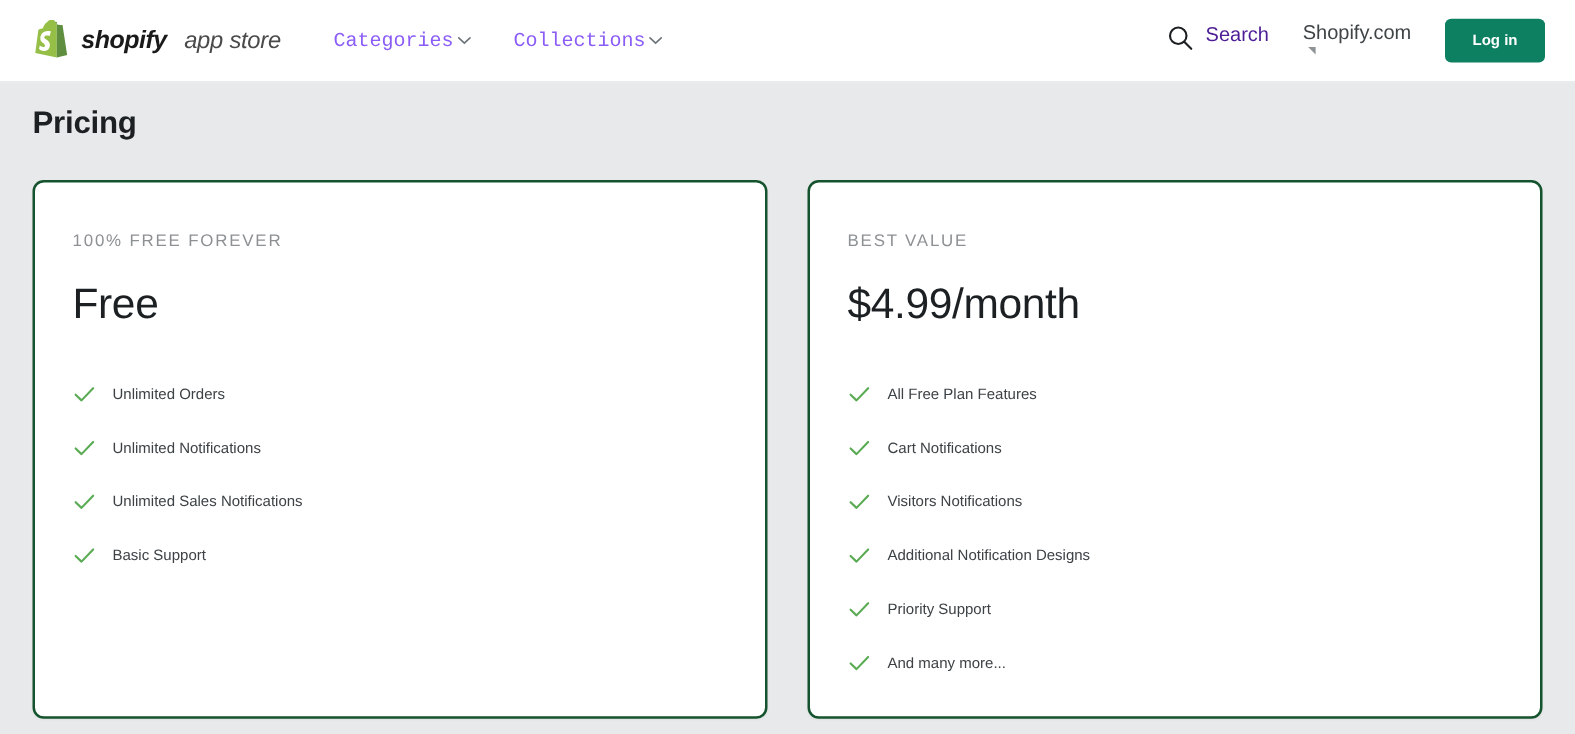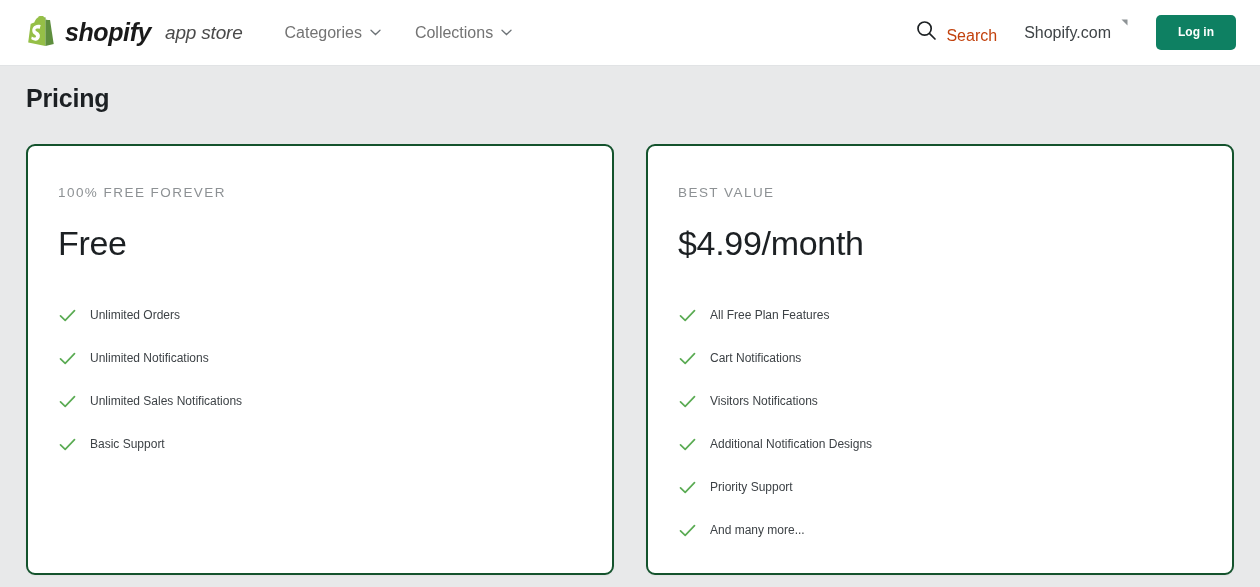--- a/index.html
+++ b/index.html
@@ -28,69 +28,71 @@
   }
   .brand {
     display: flex;
     align-items: center;
     gap: 9px;
     text-decoration: none;
     margin-right: 42px;
   }
   .bag-icon { display: block; }
   .brand-word {
-    font-size: 25px;
+    font-size: 20px;
     font-weight: 700;
     color: #1a1a1a;
     letter-spacing: -0.4px;
     font-style: italic;
   }
   .brand-sub {
     font-size: 19px;
     font-weight: 400;
     font-style: italic;
     color: #4a4a4a;
     letter-spacing: -0.2px;
     margin-left: 5px;
   }
 
   .nav-links { display: flex; align-items: center; gap: 34px; }
   .nav-item {
     display: flex;
     align-items: center;
-    gap: 8px;
+    gap: 3px;
     font-size: 16px;
-    color: #737373;
+    color: #8b5cf6;
     cursor: pointer;
     white-space: nowrap;
+    font-family: Liberation Mono, monospace;
   }
   .chev { display: block; }
 
   .header-right {
     margin-left: auto;
     display: flex;
     align-items: center;
     gap: 27px;
   }
   .search-link {
     display: flex;
-    align-items: flex-end;
+    align-items: flex-start;
     gap: 9px;
     font-size: 16px;
-    color: #c2410c;
+    color: #4c1d95;
     cursor: pointer;
   }
   .shopifycom {
     display: flex;
     align-items: flex-start;
     gap: 6px;
     font-size: 16px;
     color: #3f4447;
     cursor: pointer;
     white-space: nowrap;
+    flex-direction: column;
   }
   .ext-arrow { display:block; margin-top:-6px; }
   .login-btn {
     background: #0e8062;
     color: #ffffff;
     font-size: 12px;
     font-weight: 700;
     border: none;
     border-radius: 5px;
     padding: 11px 22px;

